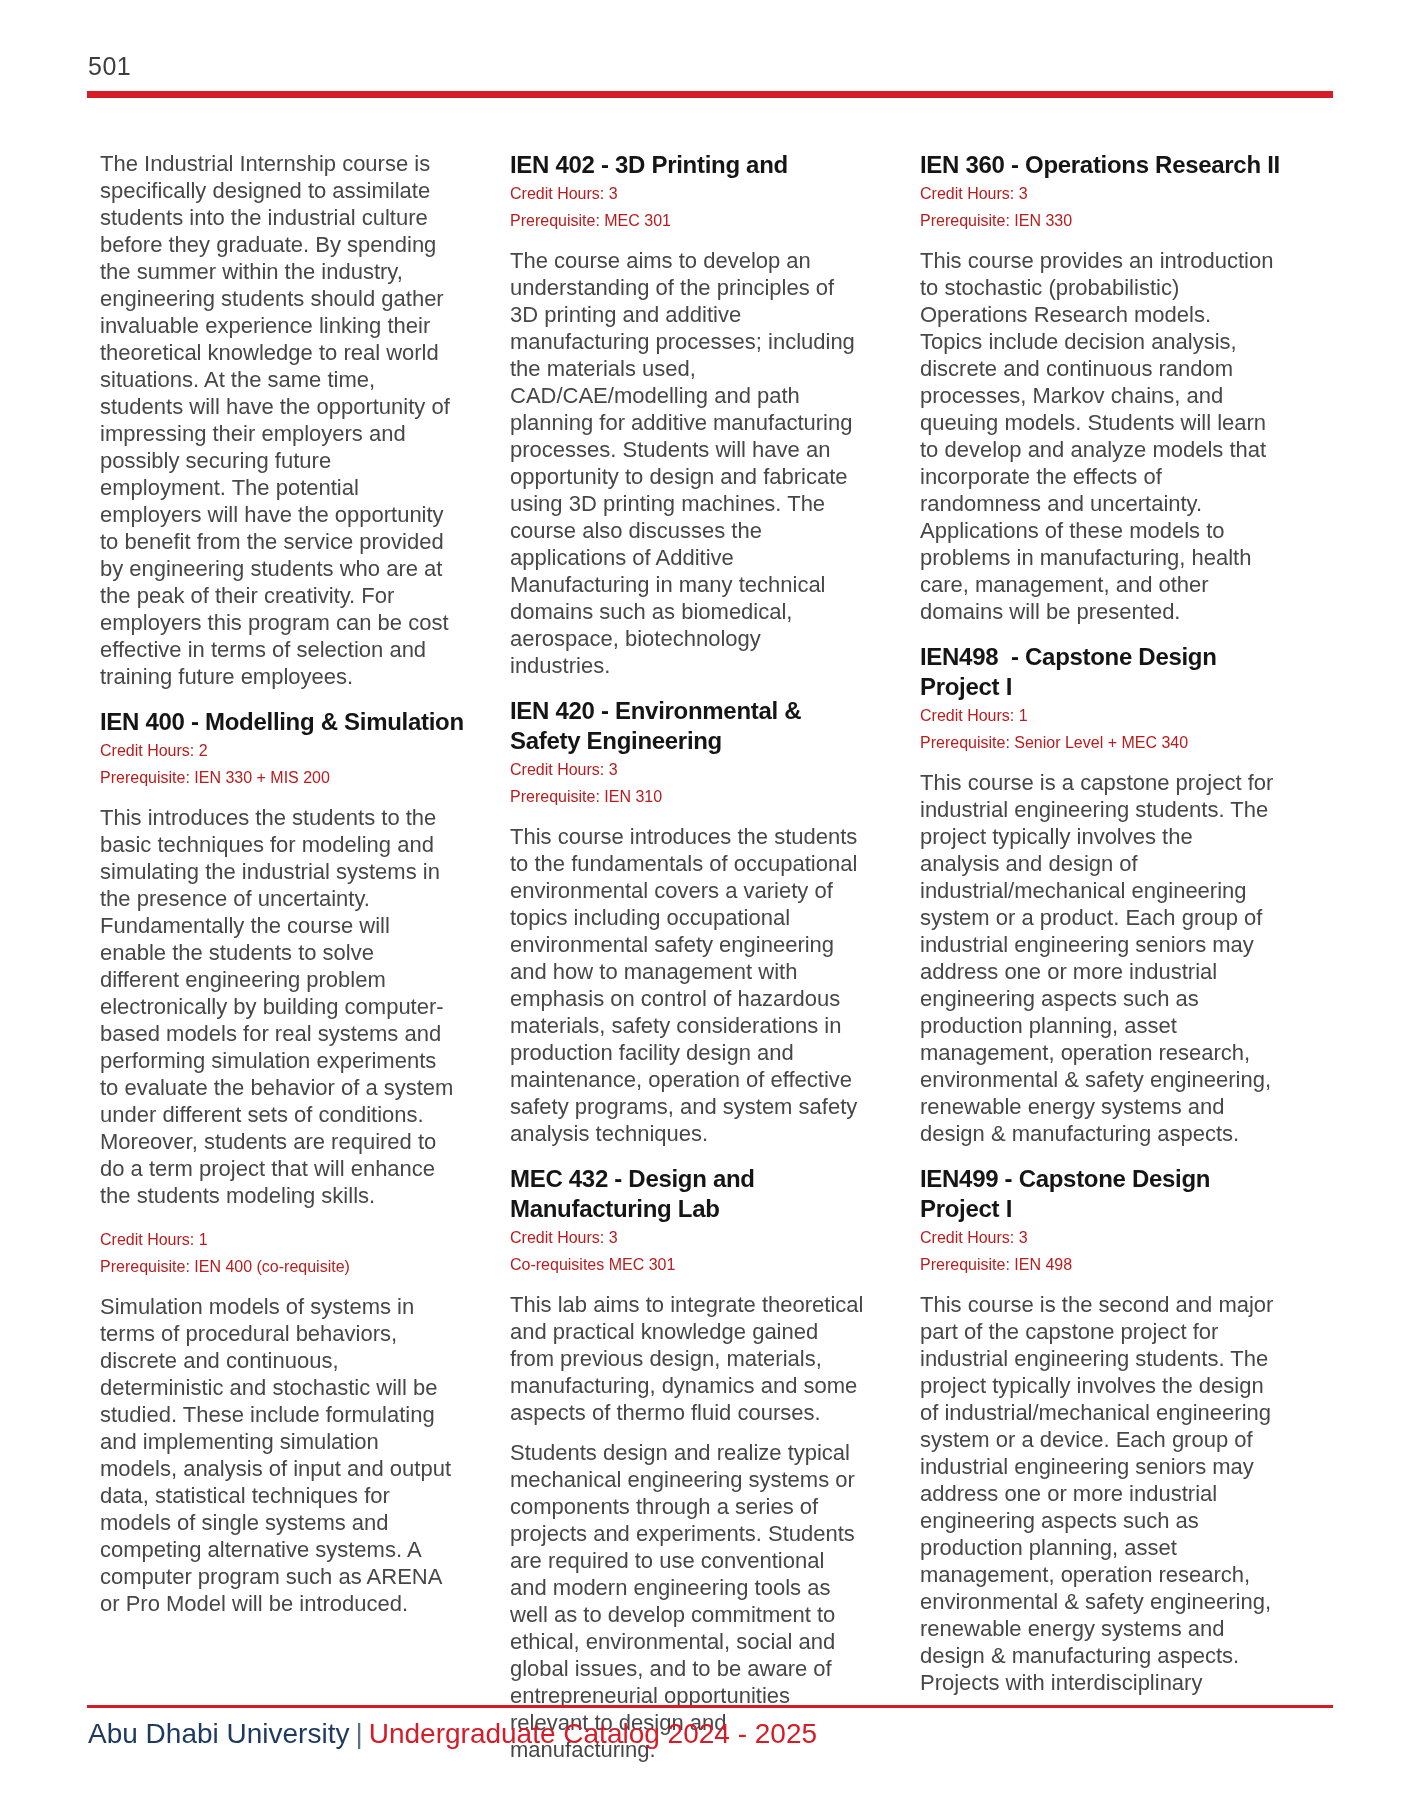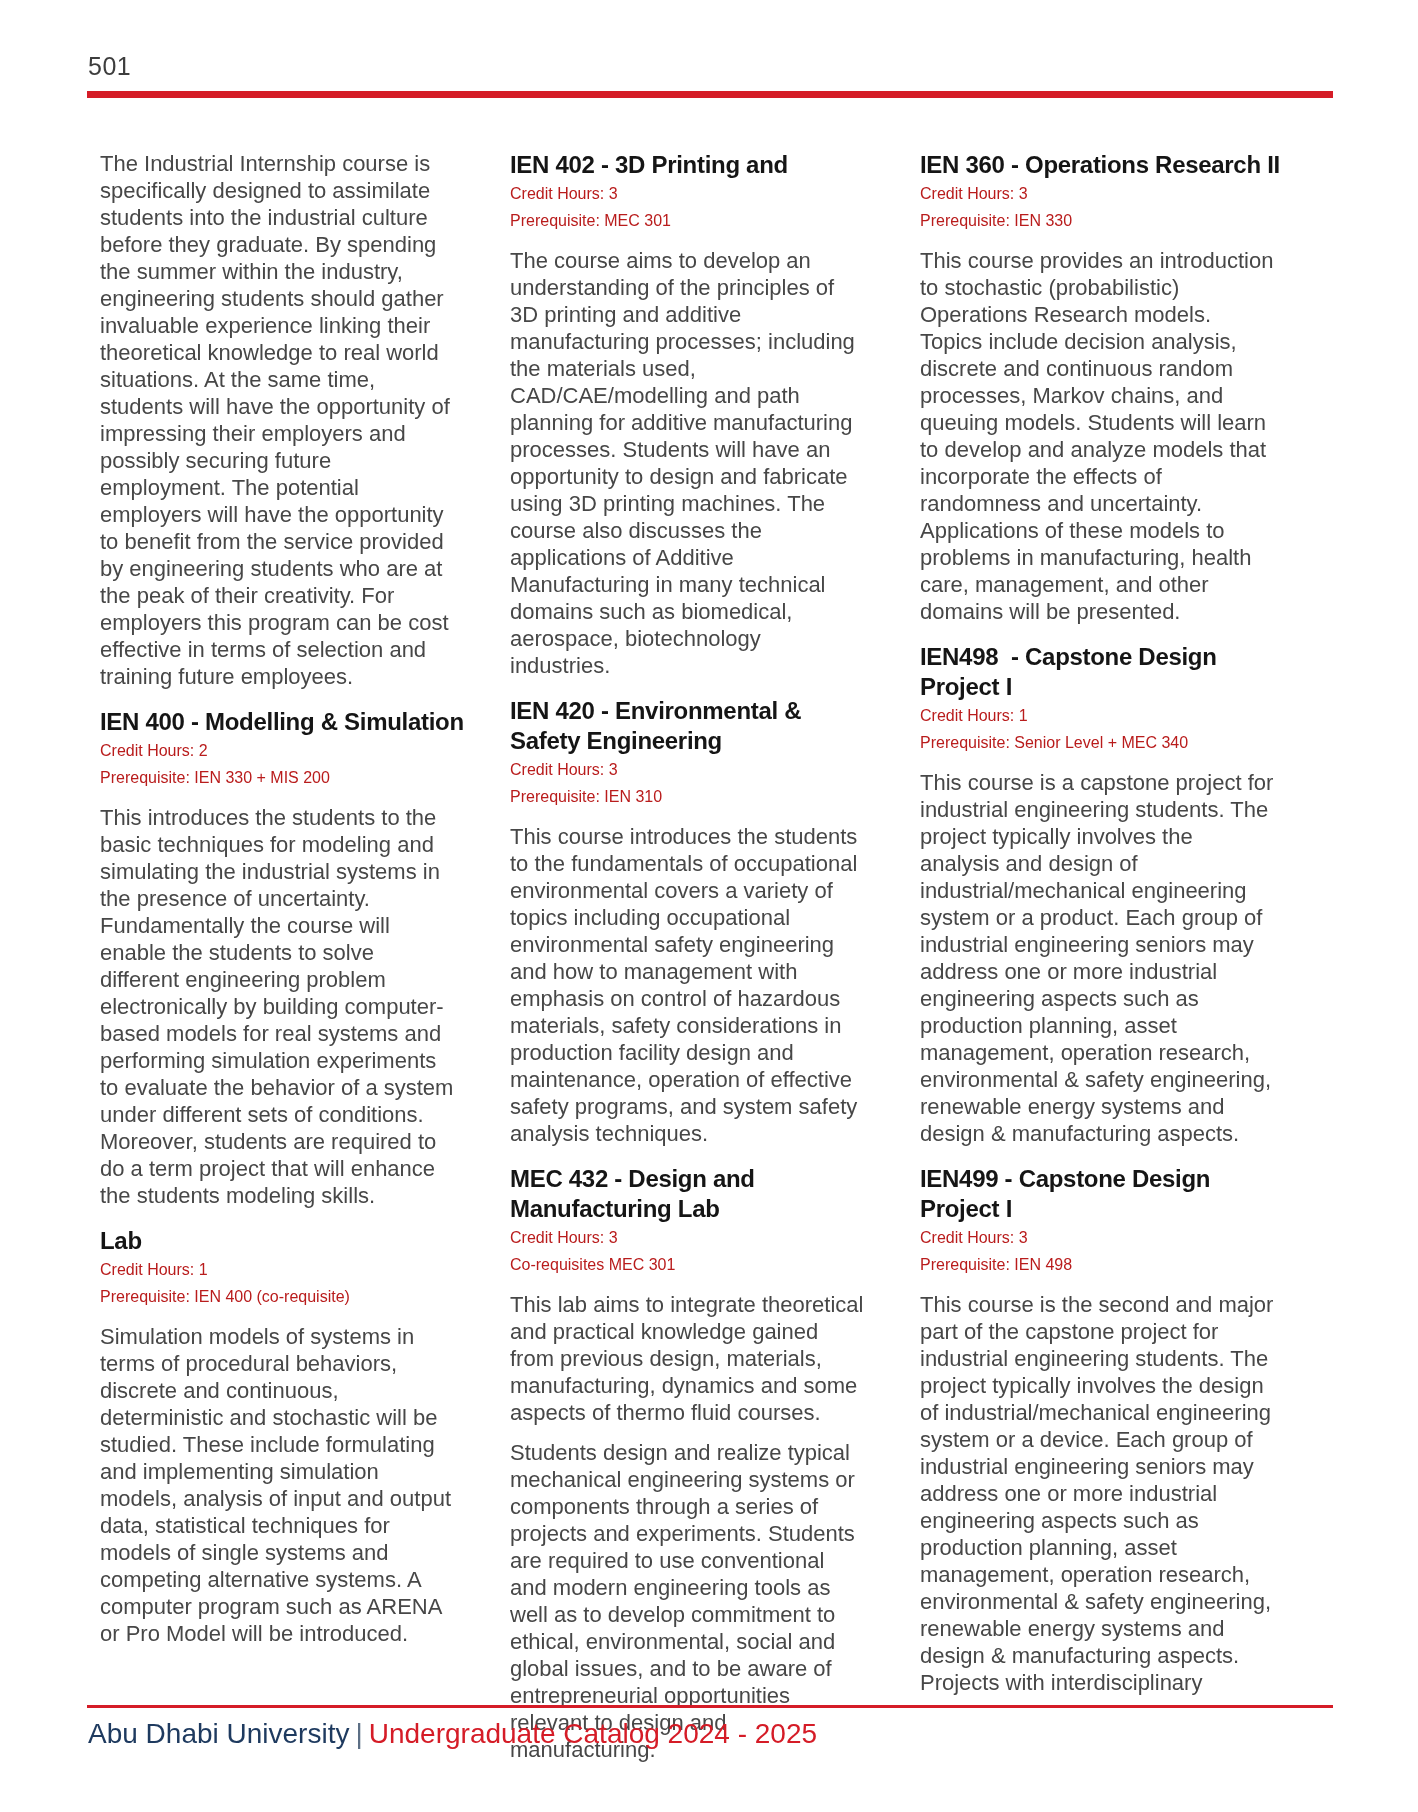--- a/index.html
+++ b/index.html
@@ -60,21 +60,20 @@
   <div class="content">
     <div class="col">
         <p class="para">The Industrial Internship course is specifically designed to assimilate students into the industrial culture before they graduate. By spending the summer within the industry, engineering students should gather invaluable experience linking their theoretical knowledge to real world situations. At the same time, students will have the opportunity of impressing their employers and possibly securing future employment. The potential employers will have the opportunity to benefit from the service provided by engineering students who are at the peak of their creativity. For employers this program can be cost effective in terms of selection and training future employees.</p>
         <div class="course">
           <div class="course-title-line">IEN 400 - Modelling &amp; Simulation</div>
           <div class="meta-line">Credit Hours: 2</div>
           <div class="meta-line">Prerequisite: IEN 330 + MIS 200</div>
           <p class="para">This introduces the students to the basic techniques for modeling and simulating the industrial systems in the presence of uncertainty. Fundamentally the course will enable the students to solve different engineering problem electronically by building computer-based models for real systems and performing simulation experiments to evaluate the behavior of a system under different sets of conditions. Moreover, students are required to do a term project that will enhance the students modeling skills.</p>
         </div>
         <div class="course">
-          <div class="course-title-line">Lab</div>
           <div class="meta-line">Credit Hours: 1</div>
           <div class="meta-line">Prerequisite: IEN 400 (co-requisite)</div>
           <p class="para">Simulation models of systems in terms of procedural behaviors, discrete and continuous, deterministic and stochastic will be studied.  These include formulating and implementing simulation models, analysis of input and output data, statistical techniques for models of single systems and competing alternative systems.  A computer program such as ARENA or Pro Model will be introduced.</p>
         </div>
       </div>
     <div class="col">
         <div class="course">
           <div class="course-title-line">IEN 402 - 3D Printing and</div>
           <div class="meta-line">Credit Hours: 3</div>
           <div class="meta-line">Prerequisite: MEC 301</div>

